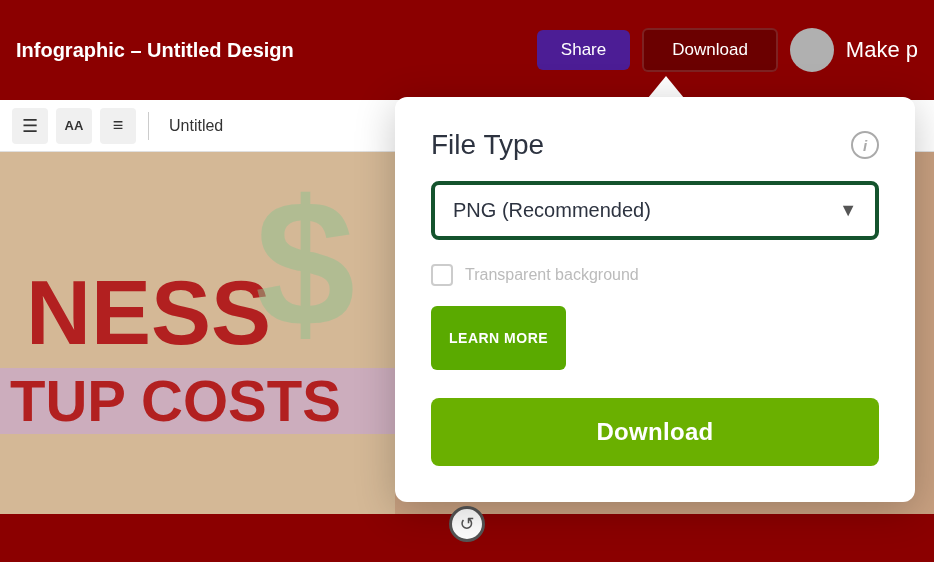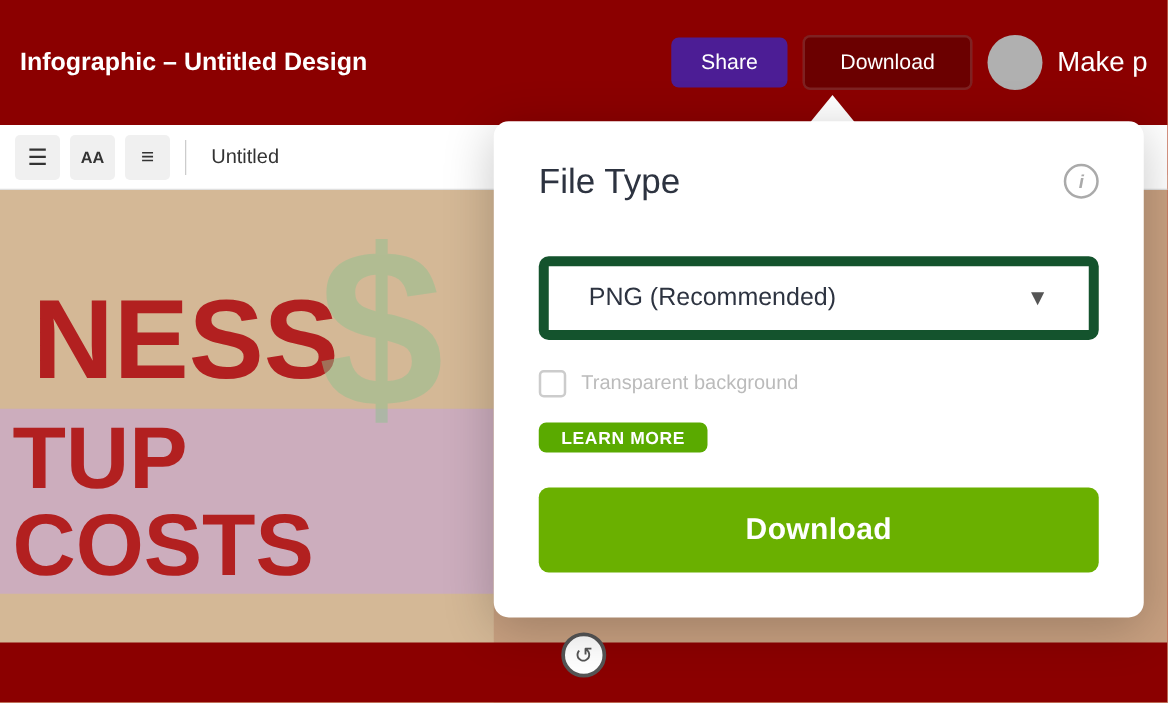--- a/index.html
+++ b/index.html
@@ -124,21 +124,21 @@
       overflow: hidden;
     }
     .canvas-text-ness {
       font-size: 90px;
       font-weight: 900;
       color: #b22020;
       line-height: 1;
       padding-left: 26px;
     }
     .canvas-text-costs {
-      font-size: 70px;
+      font-size: 58px;
       font-weight: 900;
       color: #b22020;
       line-height: 1;
       padding-left: 10px;
       background: #c8a8d0aa;
       padding: 4px 10px;
     }
     .canvas-dollar {
       position: absolute;
       right: 40px;
@@ -208,21 +208,21 @@
       padding: 32px 36px 36px;
       box-shadow: 0 8px 40px rgba(0,0,0,0.22);
       pointer-events: all;
       z-index: 11;
     }
 
     .popup-header {
       display: flex;
       align-items: center;
       justify-content: space-between;
-      margin-bottom: 44px;
+      margin-bottom: 20px;
     }
     .popup-title {
       font-size: 28px;
       color: #2d3340;
       font-weight: 400;
     }
     .info-icon {
       width: 28px;
       height: 28px;
       border-radius: 50%;
@@ -233,23 +233,23 @@
       color: #aaa;
       font-size: 15px;
       cursor: pointer;
       font-style: italic;
       font-weight: 700;
     }
 
     
     .file-type-dropdown {
       width: 100%;
-      border: 8px solid #14532d;
+      border: 4px solid #14532d;
       border-radius: 8px;
-      padding: 14px 32px;
+      padding: 14px 18px;
       font-size: 20px;
       color: #2d3340;
       display: flex;
       align-items: center;
       justify-content: space-between;
       cursor: pointer;
       background: white;
       margin-bottom: 24px;
     }
     .dropdown-chevron {
@@ -277,21 +277,21 @@
       font-size: 16px;
       color: #bbb;
     }
 
     
     .btn-learn-more {
       background: #5aaa00;
       color: white;
       border: none;
       border-radius: 6px;
-      padding: 4px 18px;
+      padding: 24px 18px;
       font-size: 14px;
       font-weight: 700;
       letter-spacing: 0.5px;
       cursor: pointer;
       margin-bottom: 28px;
       display: inline-block;
     }
 
     
     .btn-download-main {

